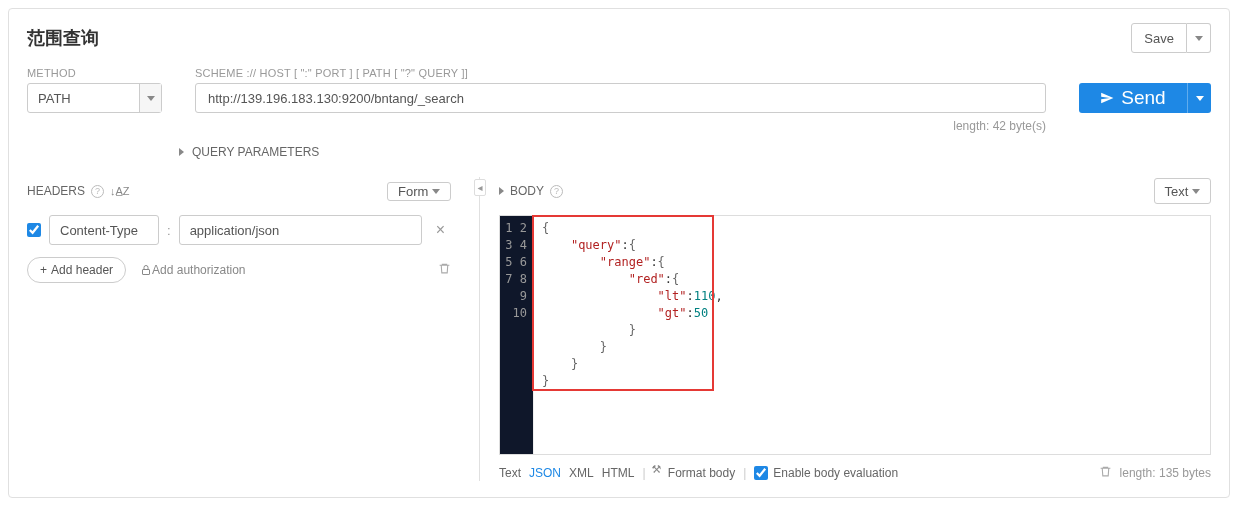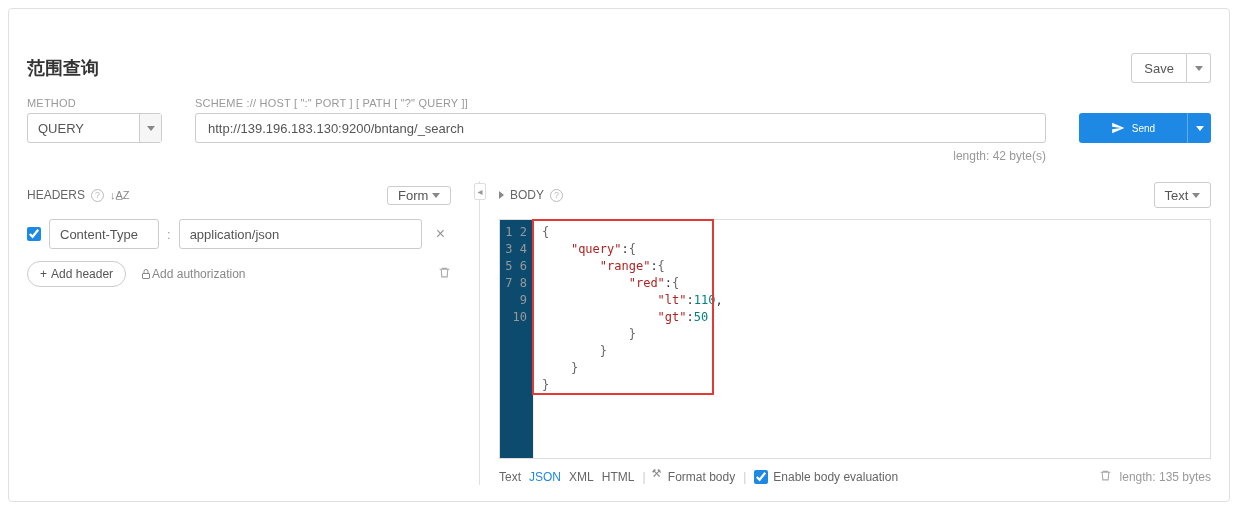--- a/index.html
+++ b/index.html
@@ -1,34 +1,34 @@
 <!DOCTYPE html>
 <html><head>
 <meta charset="utf-8">
 <style>
 * { box-sizing: border-box; margin: 0; padding: 0; }
 body { font-family: -apple-system, BlinkMacSystemFont, "Segoe UI", Helvetica, Arial, sans-serif; font-size: 13px; color: #333; background: #fff; padding: 8px; }
 .panel { border: 1px solid #e0e0e0; border-radius: 4px; padding: 14px 18px 16px; width: 1222px; }
-.top-row { display: flex; align-items: center; justify-content: space-between; margin-bottom: 14px; margin-top: 30px; }
+.top-row { display: flex; align-items: center; justify-content: space-between; margin-bottom: 14px; }
 .title { font-size: 18px; font-weight: 700; color: #333; }
 .btn { display: inline-flex; align-items: center; background: #fff; border: 1px solid #ccc; border-radius: 3px; height: 30px; padding: 8px 12px; cursor: pointer; color: #555; font-size: 13px; }
 .btn-split { display: inline-flex; }
 .btn-split .btn { border-radius: 3px 0 0 3px; }
 .btn-split .caret-btn { border: 1px solid #ccc; border-left: 0; border-radius: 0 3px 3px 0; width: 24px; display: flex; align-items: center; justify-content: center; background: #fff; cursor: pointer; height: 30px; }
 .row2 { display: flex; gap: 33px; align-items: flex-start; }
 .col-method { width: 135px; }
 .col-url { flex: 1; }
 .col-send { width: 132px; }
 .label { font-size: 11px; color: #999; font-weight: 500; letter-spacing: .2px; margin-bottom: 4px; }
 .select-wrap { display: flex; border: 1px solid #ccc; border-radius: 3px; height: 30px; background: #fff; }
 .select-wrap .val { flex: 1; padding: 0 10px; display: flex; align-items: center; color: #555; }
 .select-wrap .dd { width: 22px; border-left: 1px solid #ccc; display: flex; align-items: center; justify-content: center; background: #f6f6f6; }
 .url-input { width: 100%; height: 30px; border: 1px solid #ccc; border-radius: 3px; padding: 0 12px; font-size: 13px; color: #555; }
 .send-group { display: inline-flex; width: 100%; }
-.send-btn { flex: 1; background: #1e88e5; color: #fff; border: 0; border-radius: 3px 0 0 3px; height: 30px; display: flex; align-items: center; justify-content: center; gap: 7px; cursor: pointer; font-size: 10px; }
+.send-btn { flex: 1; background: #1e88e5; color: #fff; border: 0; border-radius: 3px 0 0 3px; height: 30px; display: flex; align-items: center; justify-content: center; gap: 7px; cursor: pointer; font-size: 19px; }
 .send-dd { width: 24px; background: #1e88e5; border: 0; border-left: 1px solid rgba(255,255,255,.3); border-radius: 0 3px 3px 0; display: flex; align-items: center; justify-content: center; cursor: pointer; height: 30px; }
 .info-right { text-align: right; color: #999; font-size: 12px; margin-top: 6px; }
 .qp-row { display: flex; align-items: center; gap: 8px; color: #666; margin-top: 12px; margin-left: 152px; cursor: pointer; font-size: 12px; }
 .split-area { display: flex; margin-top: 18px; gap: 0; }
 .left-pane { width: 440px; padding-right: 16px; }
 .divider-v { width: 26px; display: flex; align-items: flex-start; justify-content: center; padding-top: 2px; position: relative; }
 .divider-v::before { content: ''; position: absolute; left: 12px; top: 0; bottom: 0; width: 1px; background: #e0e0e0; }
 .split-handle { background: #fff; z-index: 1; color: #999; font-size: 10px; padding: 2px; border: 1px solid #ddd; border-radius: 2px; }
 .right-pane { flex: 1; padding-left: 6px; }
 .pane-header { display: flex; align-items: center; justify-content: space-between; margin-bottom: 10px; height: 28px; }
@@ -40,21 +40,21 @@
 .hdr-input { height: 30px; border: 1px solid #ccc; border-radius: 3px; padding: 0 10px; font-size: 13px; color: #555; }
 .hdr-name { width: 110px; }
 .colon { color: #999; }
 .hdr-value { flex: 1; }
 .remove-x { color: #999; cursor: pointer; padding: 0 6px; font-size: 16px; }
 .actions-row { display: flex; align-items: center; gap: 14px; }
 .pill-btn { border: 1px solid #ccc; border-radius: 14px; padding: 0 12px; height: 26px; display: inline-flex; align-items: center; gap: 4px; font-size: 12px; color: #555; cursor: pointer; background: #fff; }
 .link-action { color: #888; font-size: 12px; display: inline-flex; align-items: center; cursor: pointer; }
 .trash-right { margin-left: auto; color: #aaa; cursor: pointer; }
 .editor-box { border: 1px solid #ddd; width: 100%; min-height: 240px; background: #fff; display: flex; font-family: Consolas, Monaco, monospace; font-size: 12px; position: relative; margin-bottom: 10px; }
-.gutter { width: 34px; background: #0c4a6e; border-right: 1px solid #eee; text-align: right; padding: 4px 6px 4px 0; color: #999; line-height: 17px; }
+.gutter { width: 34px; background: #0f172a; border-right: 1px solid #eee; text-align: right; padding: 4px 6px 4px 0; color: #999; line-height: 17px; }
 .code { padding: 4px 8px; line-height: 17px; white-space: pre; position: relative; }
 .highlight-box { position: absolute; border: 2px solid #e53935; left: 570px; top: 2px; width: 185px; height: 174px; pointer-events: none; z-index: 2; }
 .tok-key { color: #b22222; }
 .tok-num { color: #008080; }
 .tok-brace { color: #666; }
 .body-footer { display: flex; align-items: center; gap: 8px; font-size: 12px; color: #666; }
 .bf-item { cursor: pointer; }
 .bf-active { color: #1e88e5; }
 .sep { color: #ccc; }
 .bf-right { margin-left: auto; display: flex; align-items: center; gap: 8px; color: #999; }
@@ -76,21 +76,21 @@
       <button class="caret-btn">
           <span class="caret-down"></span>
         </button>
     </div>
   </div>
 
   <div class="row2">
     <div class="col-method">
       <div class="label">METHOD</div>
       <div class="select-wrap">
-        <div class="val">QUERY</div>
+        <div class="val">PATH</div>
         <div class="dd">
             <span class="caret-down"></span>
           </div>
       </div>
     </div>
     <div class="col-url">
       <div class="label">SCHEME :// HOST [ ":" PORT ] [ PATH [ "?" QUERY ]]</div>
       <input class="url-input" value="http://139.196.183.130:9200/bntang/_search" style="">
       <div class="info-right">length: 42 byte(s)</div>
     </div>
@@ -103,20 +103,24 @@
             </svg>
           <span>Send</span>
         </button>
         <button class="send-dd">
             <span class="caret-down caret-down-white"></span>
           </button>
       </div>
     </div>
   </div>
 
+  <div class="qp-row">
+    <span class="tri-right"></span>
+    <span>QUERY PARAMETERS</span>
+  </div>
 
   <div class="split-area">
 
     <div class="left-pane">
       <div class="pane-header">
         <div class="pane-title">
           <span>HEADERS</span>
           <span class="help-icon">?</span>
           <span class="sort-icon">↓A̲Z</span>
         </div>

